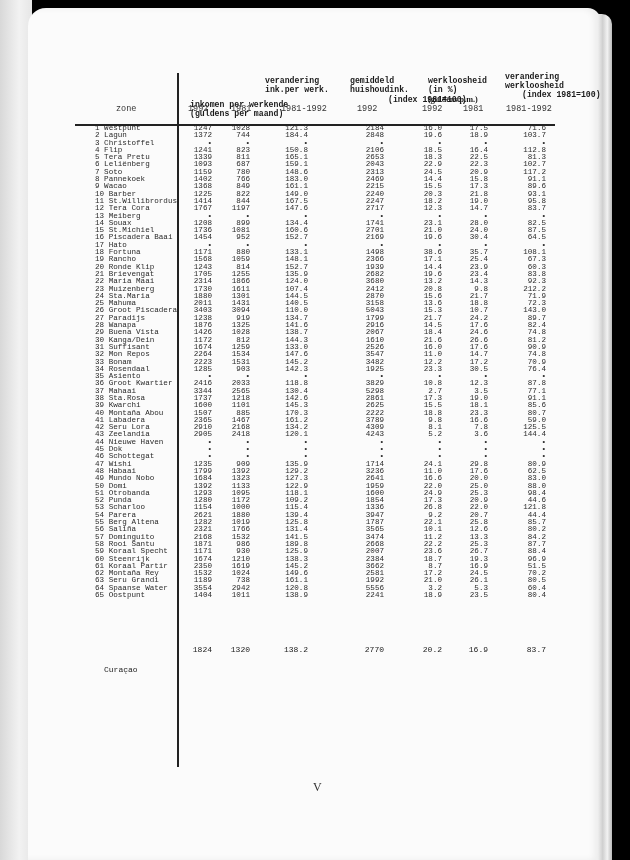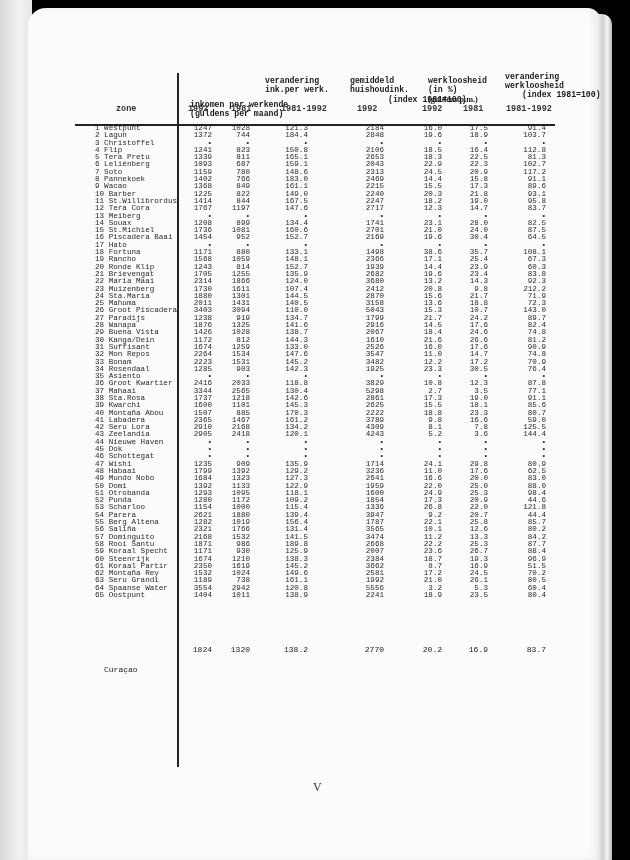--- a/index.html
+++ b/index.html
@@ -19,21 +19,21 @@
     border-radius:18px 12px 0 0;
     box-shadow: inset -6px 0 6px rgba(0,0,0,0.06);
   }
   .page-edge {
     position:absolute; left:598px; top:14px; width:14px; height:846px;
     background:linear-gradient(to right,#eee,#cfcfcf,#f2f2f2,#bbb);
     border-radius:0 10px 0 0;
   }
   .table-area { position:absolute; left:0; top:0; width:630px; height:860px; }
   .hdr { position:absolute; font-size:8.2px; line-height:9px; font-weight:bold; color:#1a1a1a; white-space:pre; }
-  .yr { position:absolute; font-size:8.5px; color:#333; top:104px;font-weight:bold; }
+  .yr { position:absolute; font-size:8.5px; color:#333; top:104px; }
   .vline { position:absolute; left:177px; top:73px; width:1.5px; height:694px; background:#222; }
   .hline { position:absolute; left:75px; top:124px; width:480px; height:1.5px; background:#222; }
   .rows { position:absolute; left:0; top:125px; }
   .row { position:relative; height:7.3px; font-size:7.6px; line-height:7.3px; color:#2a2a2a; }
   .row span { position:absolute; white-space:pre; }
   .c-zone { left:95px; }
   .c-r { text-align:right; }
   .c1 { left:180px; width:32px; }
   .c2 { left:224px; width:26px; }
   .c3 { left:264px; width:44px; }
@@ -81,21 +81,21 @@
 
   <div class="rows" id="rows">
       <div class="row">
         <span class="c-zone">1 Westpunt</span>
         <span class="c-r c1">1247</span>
         <span class="c-r c2">1028</span>
         <span class="c-r c3">121.3</span>
         <span class="c-r c4">2184</span>
         <span class="c-r c5">16.0</span>
         <span class="c-r c6">17.5</span>
-        <span class="c-r c7">91.4</span>
+        <span class="c-r c7">71.6</span>
       </div>
       <div class="row">
         <span class="c-zone">2 Lagun</span>
         <span class="c-r c1">1372</span>
         <span class="c-r c2">744</span>
         <span class="c-r c3">184.4</span>
         <span class="c-r c4">2848</span>
         <span class="c-r c5">19.6</span>
         <span class="c-r c6">18.9</span>
         <span class="c-r c7">103.7</span>
@@ -617,21 +617,21 @@
         <span class="c-r c3">139.4</span>
         <span class="c-r c4">3947</span>
         <span class="c-r c5">9.2</span>
         <span class="c-r c6">20.7</span>
         <span class="c-r c7">44.4</span>
       </div>
       <div class="row">
         <span class="c-zone">55 Berg Altena</span>
         <span class="c-r c1">1282</span>
         <span class="c-r c2">1019</span>
-        <span class="c-r c3">156.4</span>
+        <span class="c-r c3">125.8</span>
         <span class="c-r c4">1787</span>
         <span class="c-r c5">22.1</span>
         <span class="c-r c6">25.8</span>
         <span class="c-r c7">85.7</span>
       </div>
       <div class="row">
         <span class="c-zone">56 Saliña</span>
         <span class="c-r c1">2321</span>
         <span class="c-r c2">1766</span>
         <span class="c-r c3">131.4</span>

